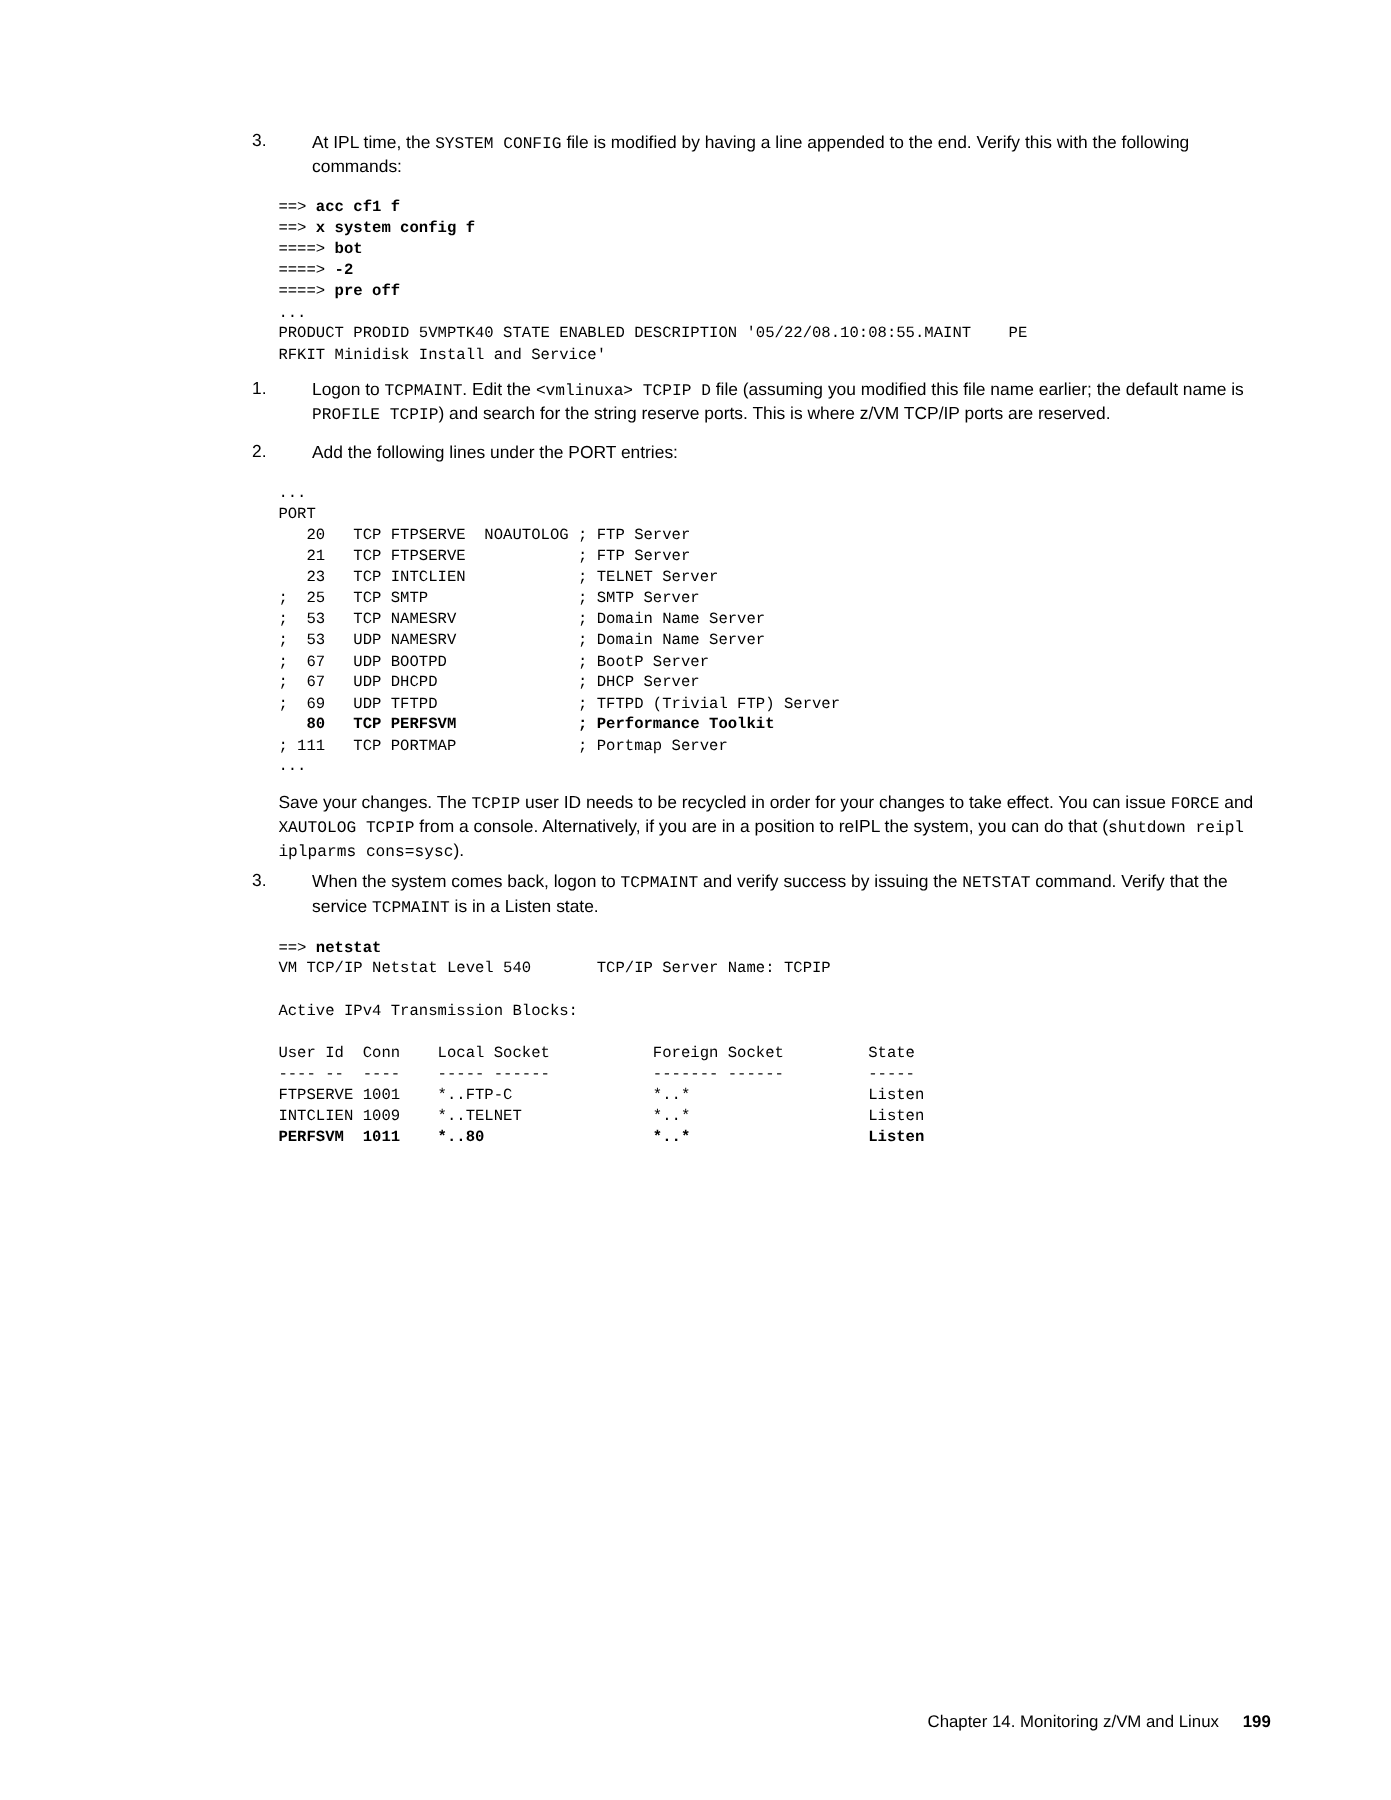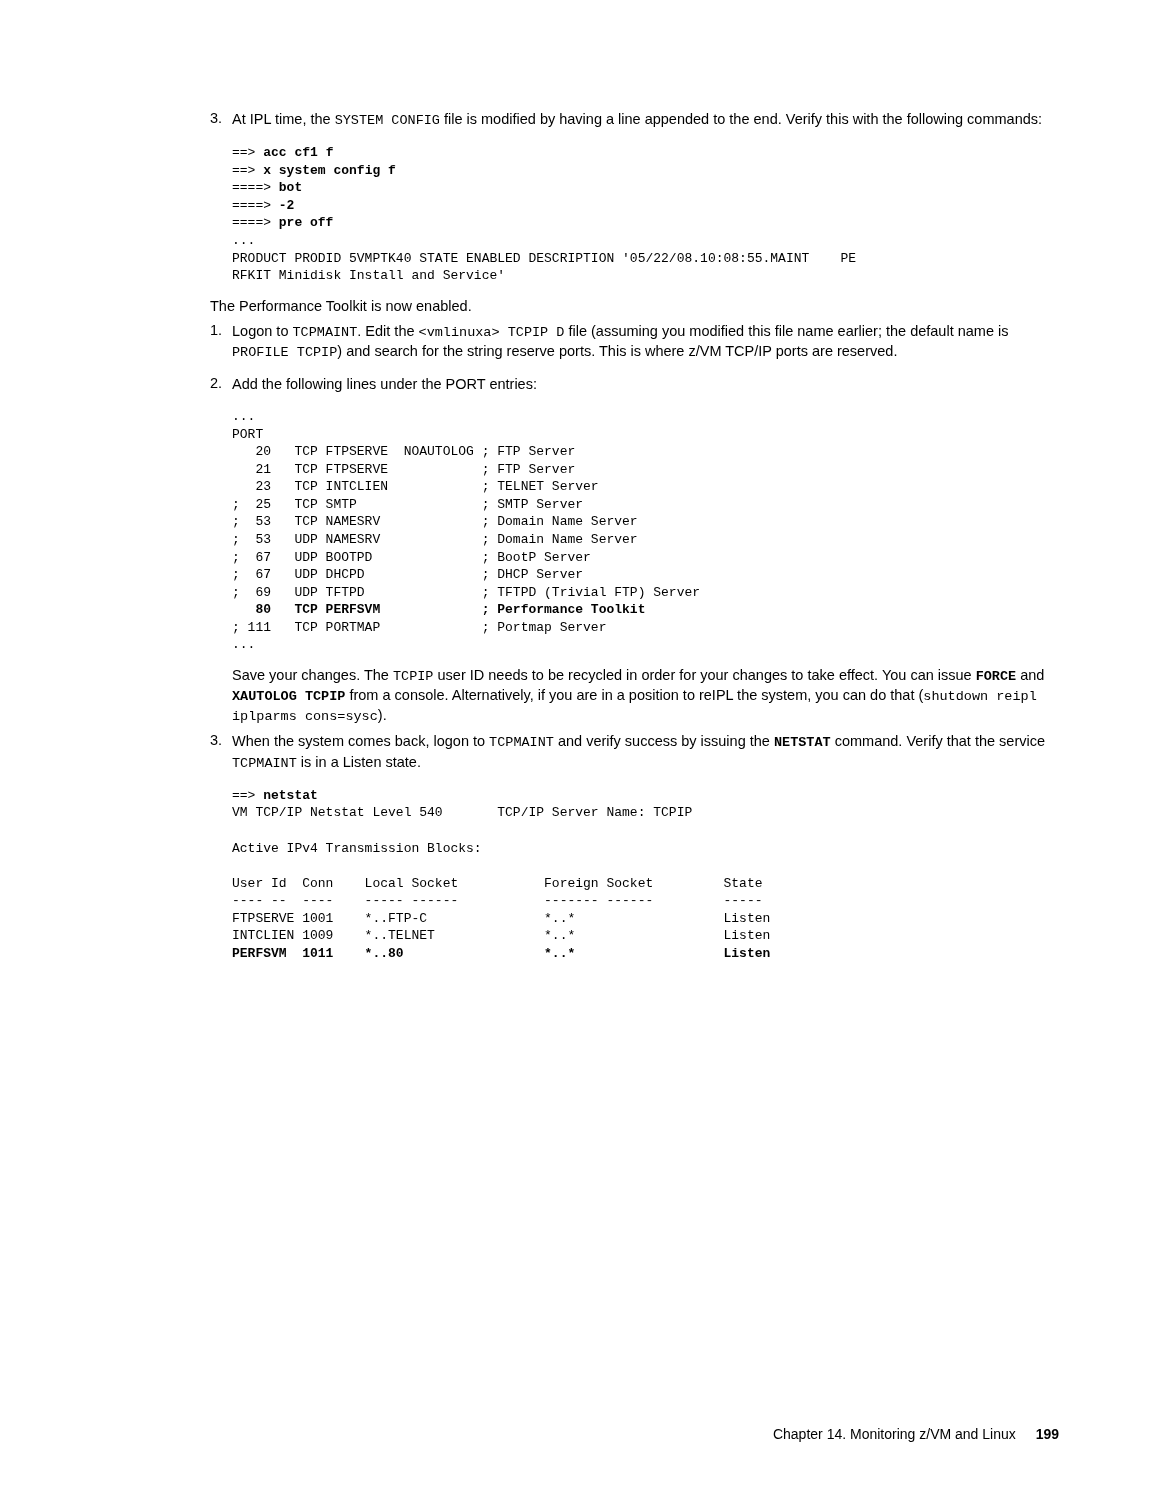--- a/index.html
+++ b/index.html
@@ -28,35 +28,36 @@
   .step {
     display: flex;
     margin-bottom: 6px;
   }
   .step-num {
     width: 22px;
     flex-shrink: 0;
   }
   .step-body {
     flex: 1;
+    margin-left: 28px;
   }
   .para {
     margin-bottom: 6px;
     line-height: 1.35;
   }
   .codeblock {
     font-family: "Lucida Console", "Courier New", monospace;
     font-size: 13px;
     white-space: pre;
     margin: 8px 0 12px 22px;
     line-height: 1.35;
   }
   .codeblock .bold { font-weight: bold; }
   .mono { font-family: "Lucida Console", "Courier New", monospace; font-size: 13.5px; }
-  .bold { font-weight: bold; }
+  .bold { font-weight: normal; }
   .footer {
     position: absolute;
     bottom: 58px;
     right: 100px;
     font-size: 14px;
   }
   .footer .pnum { font-weight: bold; margin-left: 16px; }
 </style>
 </head>
 <body>
@@ -76,21 +77,20 @@
 
     <div class="codeblock"><span>==&gt; </span><span class="bold">acc cf1 f</span>
 <span>==&gt; </span><span class="bold">x system config f</span>
 <span>====&gt; </span><span class="bold">bot</span>
 <span>====&gt; </span><span class="bold">-2</span>
 <span>====&gt; </span><span class="bold">pre off</span>
 <span>...</span>
 <span>PRODUCT PRODID 5VMPTK40 STATE ENABLED DESCRIPTION '05/22/08.10:08:55.MAINT    PE</span>
 <span>RFKIT Minidisk Install and Service'</span></div>
 
-    <div class="para">The Performance Toolkit is now enabled.</div>
 
   </div>
 
 
   <div class="content">
 
 
     <div class="step">
       <div class="step-num">1.</div>
       <div class="step-body">

